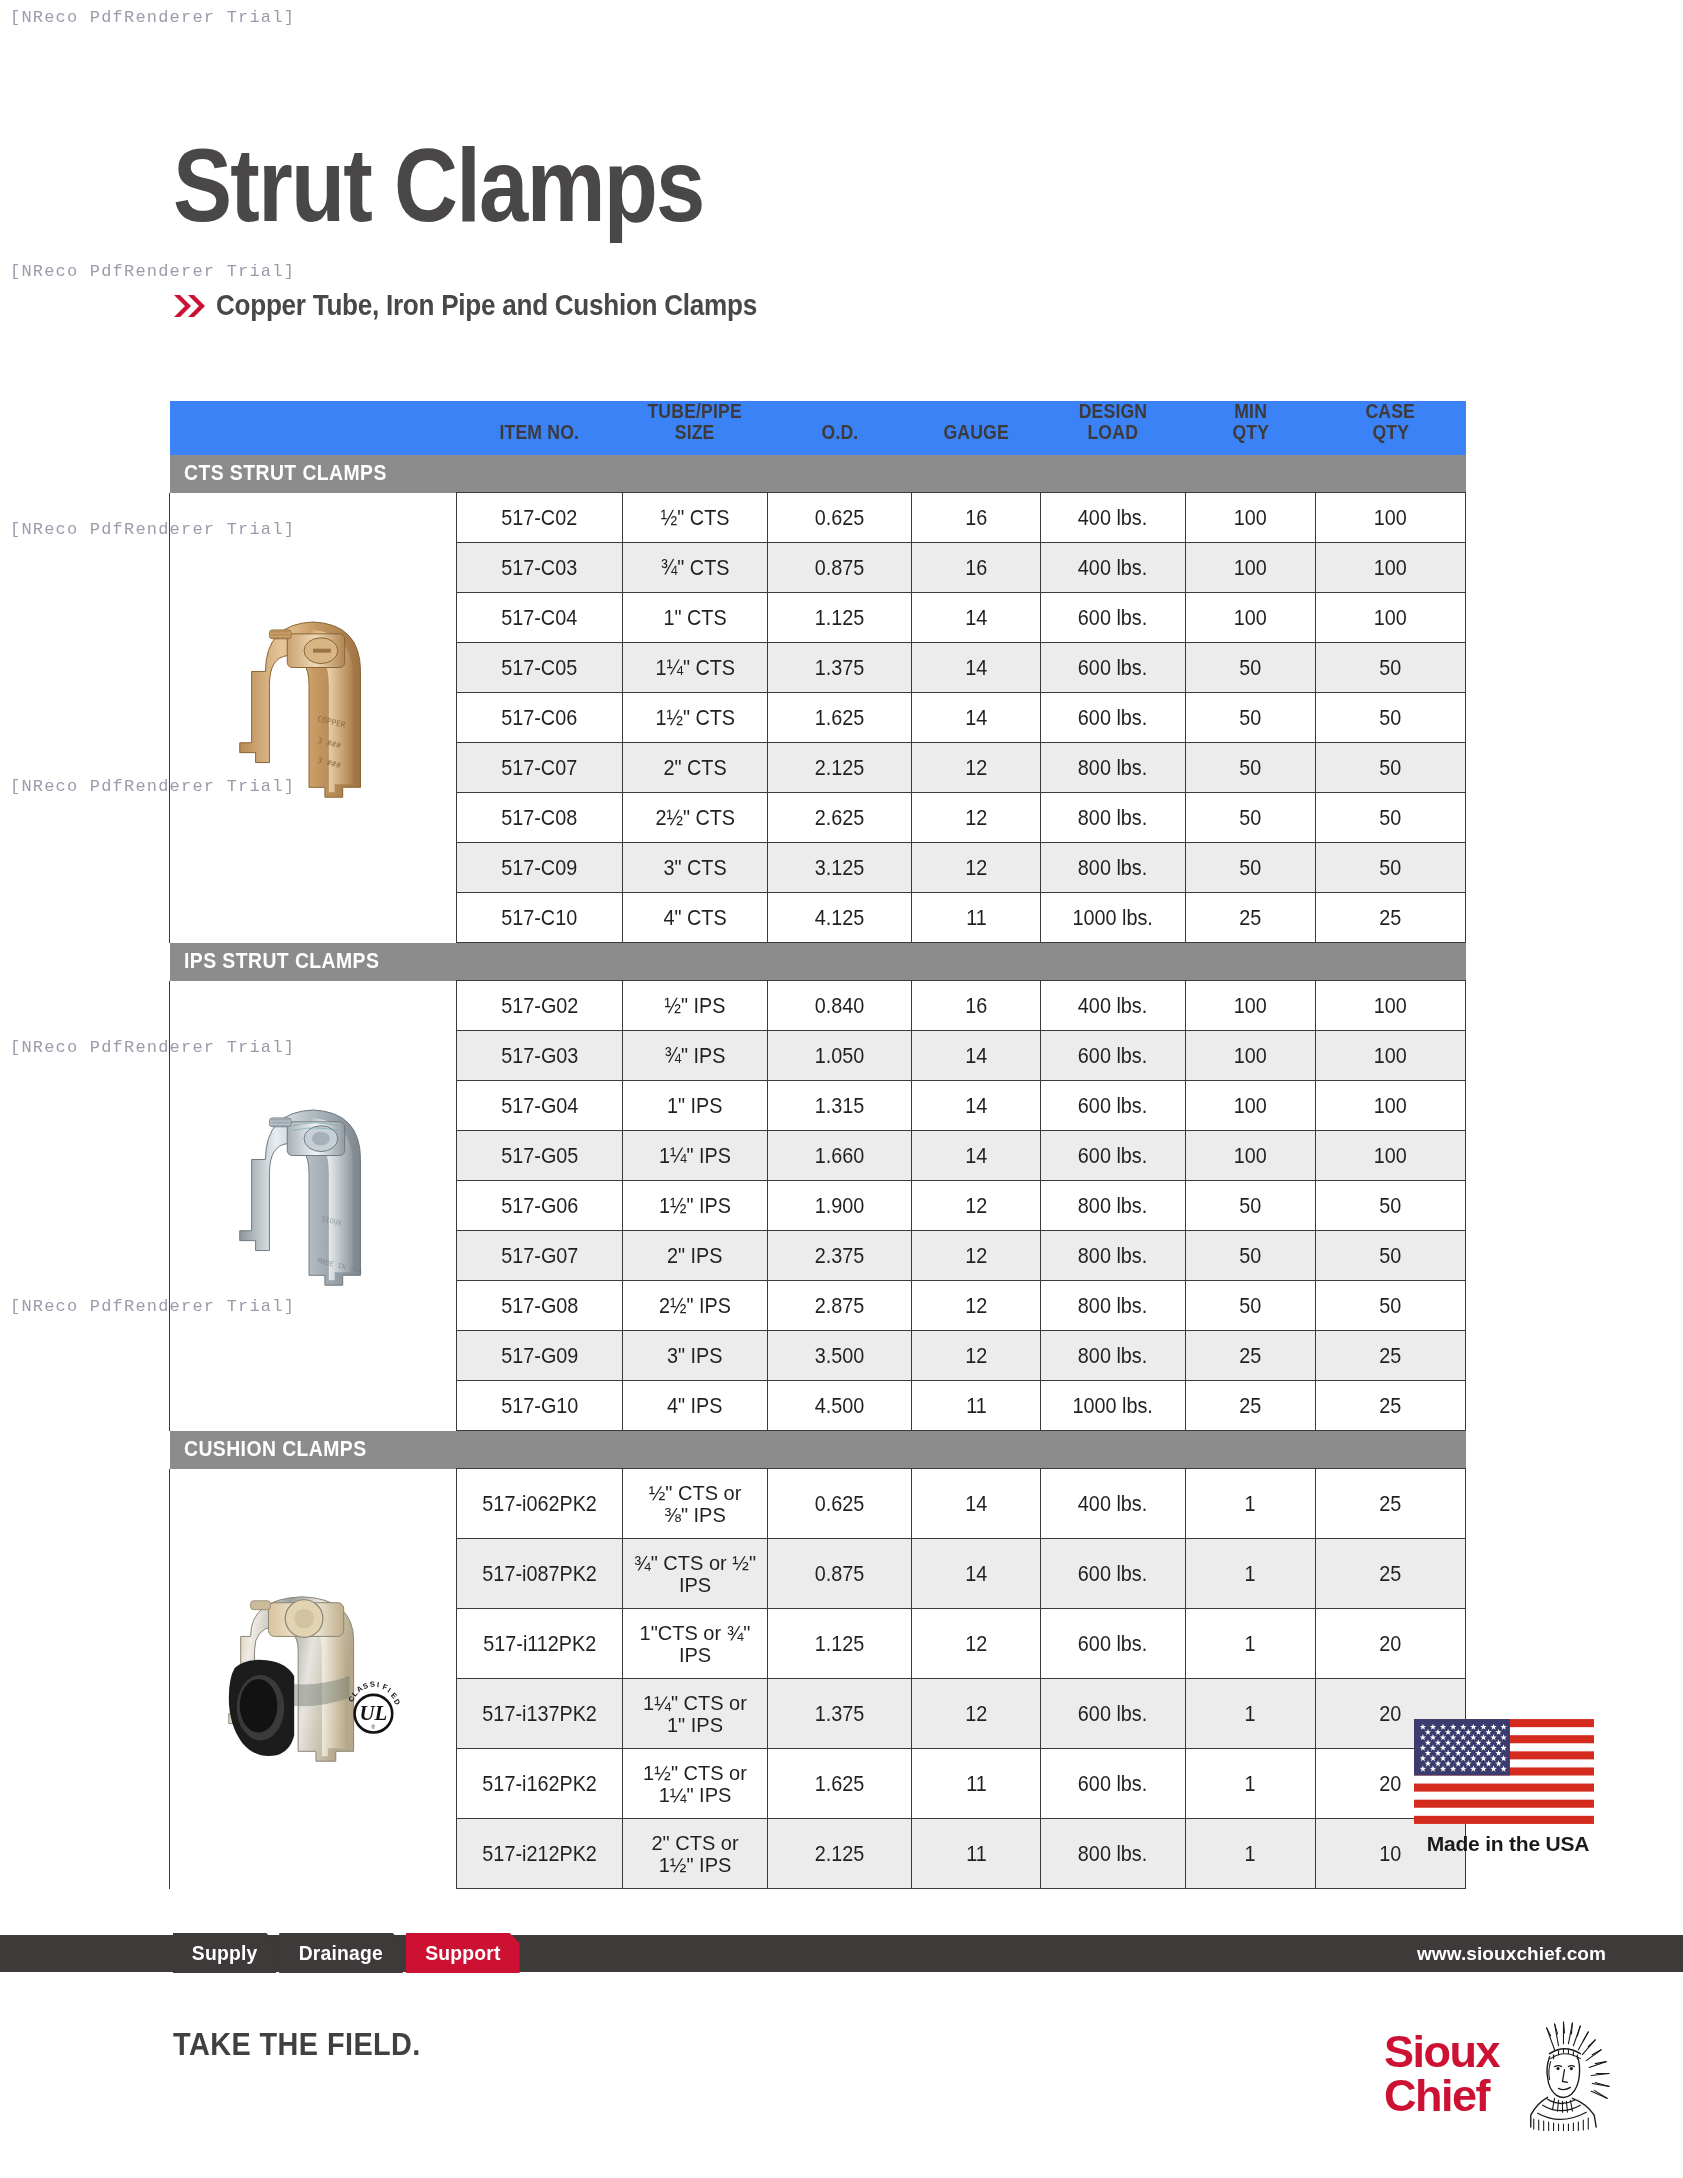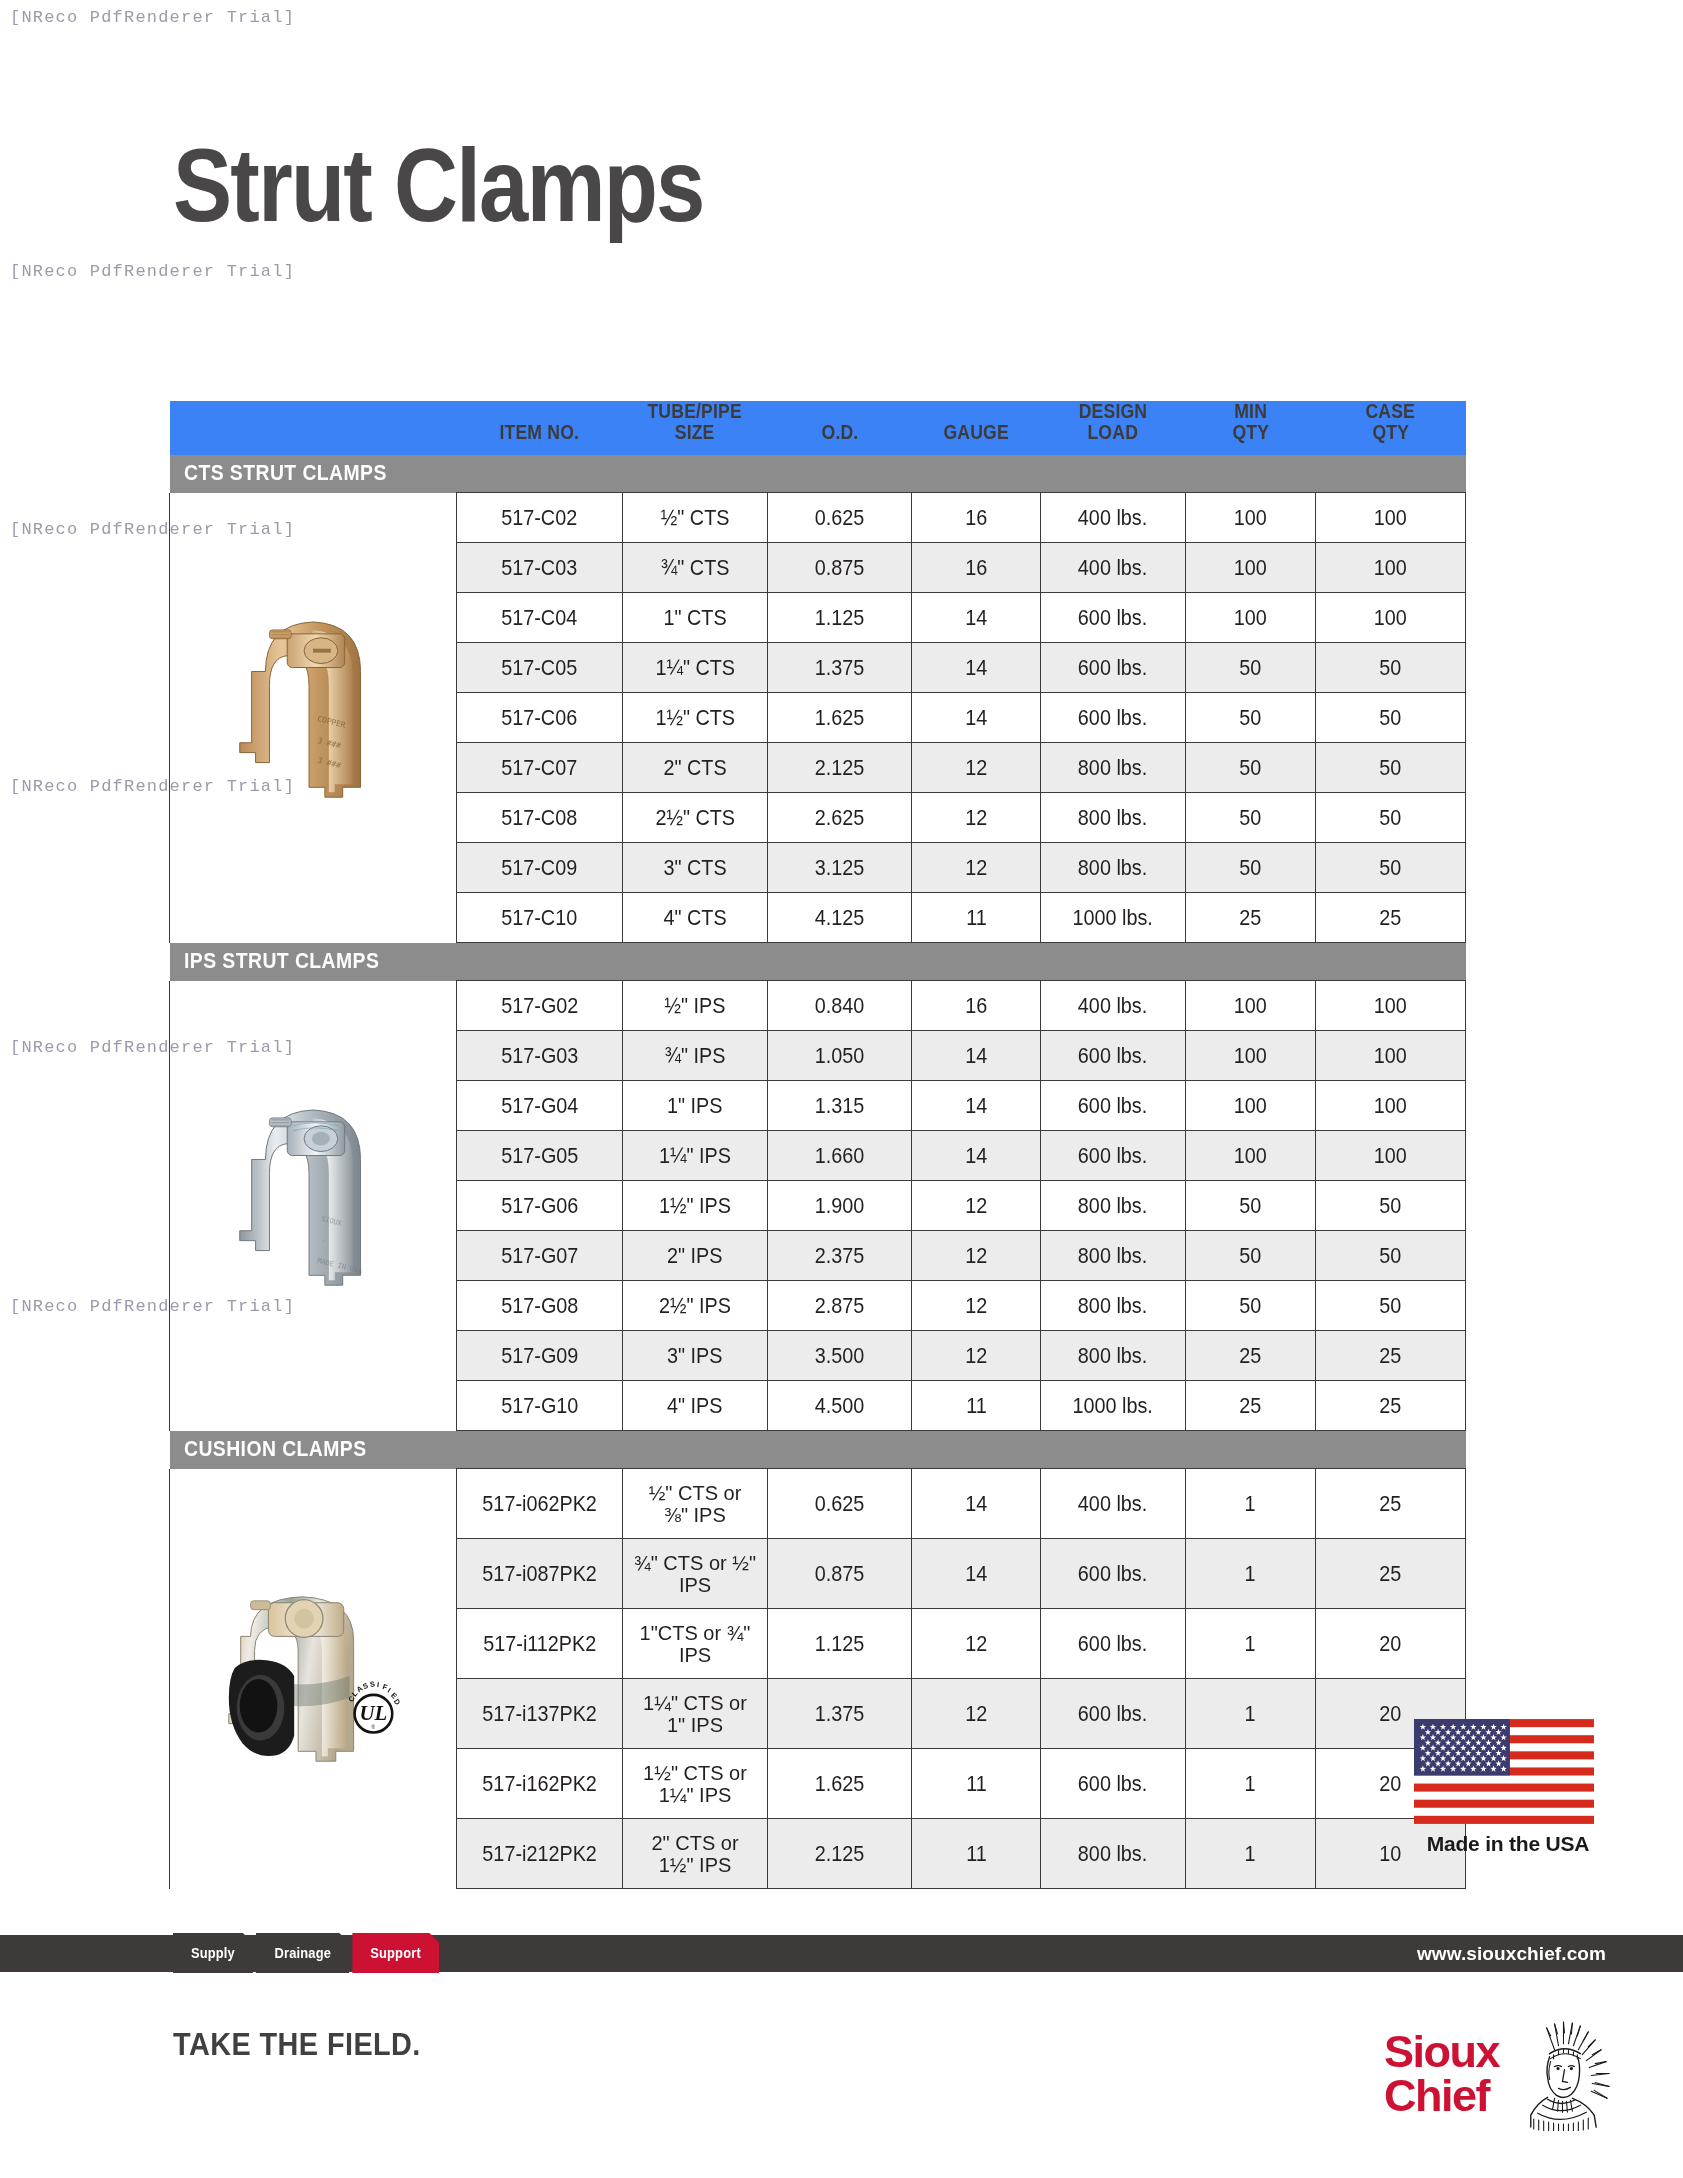--- a/index.html
+++ b/index.html
@@ -145,21 +145,21 @@
   .tabs {
     position: absolute; left: 173px; top: 1933px;
     display: flex; align-items: flex-start; gap: 3px;
     z-index: 6;
   }
   .tab {
     position: relative;
     height: 40px;
     padding: 0 16px 0 16px;
     display: flex; align-items: center; justify-content: center;
-    font-size: 14px; font-weight: bold; color: #ffffff;
+    font-size: 21px; font-weight: bold; color: #ffffff;
     background: #3e3a39;
     clip-path: polygon(0 0, calc(100% - 10px) 0, 100% 10px, 100% 100%, 0 100%);
     letter-spacing: 0.2px;
   }
   .tab span { display: inline-block; transform: scaleX(0.92); }
   .tab.active { background: #cc1133; }
   .site-url {
     position: absolute; right: 77px; top: 1943px;
     font-size: 19px; font-weight: bold; color: #ffffff;
     z-index: 6;
@@ -194,20 +194,29 @@
   <div id="watermarks">
       <div class="wm" style="left: 10px; top: 8px;">[NReco PdfRenderer Trial]</div>
       <div class="wm" style="left: 10px; top: 262px;">[NReco PdfRenderer Trial]</div>
       <div class="wm" style="left: 10px; top: 520px;">[NReco PdfRenderer Trial]</div>
       <div class="wm" style="left: 10px; top: 777px;">[NReco PdfRenderer Trial]</div>
       <div class="wm" style="left: 10px; top: 1038px;">[NReco PdfRenderer Trial]</div>
       <div class="wm" style="left: 10px; top: 1297px;">[NReco PdfRenderer Trial]</div>
     </div>
 
   <div class="title">Strut Clamps</div>
+  <div class="subtitle-row">
+    <span class="chevrons">
+      <svg width="36" height="26" viewBox="0 0 36 26" aria-hidden="true">
+        <path d="M1 2 L12 13 L1 24 L7 24 L18 13 L7 2 Z" fill="#cc1133"></path>
+        <path d="M15 2 L26 13 L15 24 L21 24 L32 13 L21 2 Z" fill="#cc1133"></path>
+      </svg>
+    </span>
+    <span class="subtitle">Copper Tube, Iron Pipe and Cushion Clamps</span>
+  </div>
 
   <div class="table-wrap">
     <table class="spec">
       <colgroup>
         <col class="c-img">
           <col class="c-item">
           <col class="c-size">
           <col class="c-od">
         <col class="c-ga">
           <col class="c-dl">

